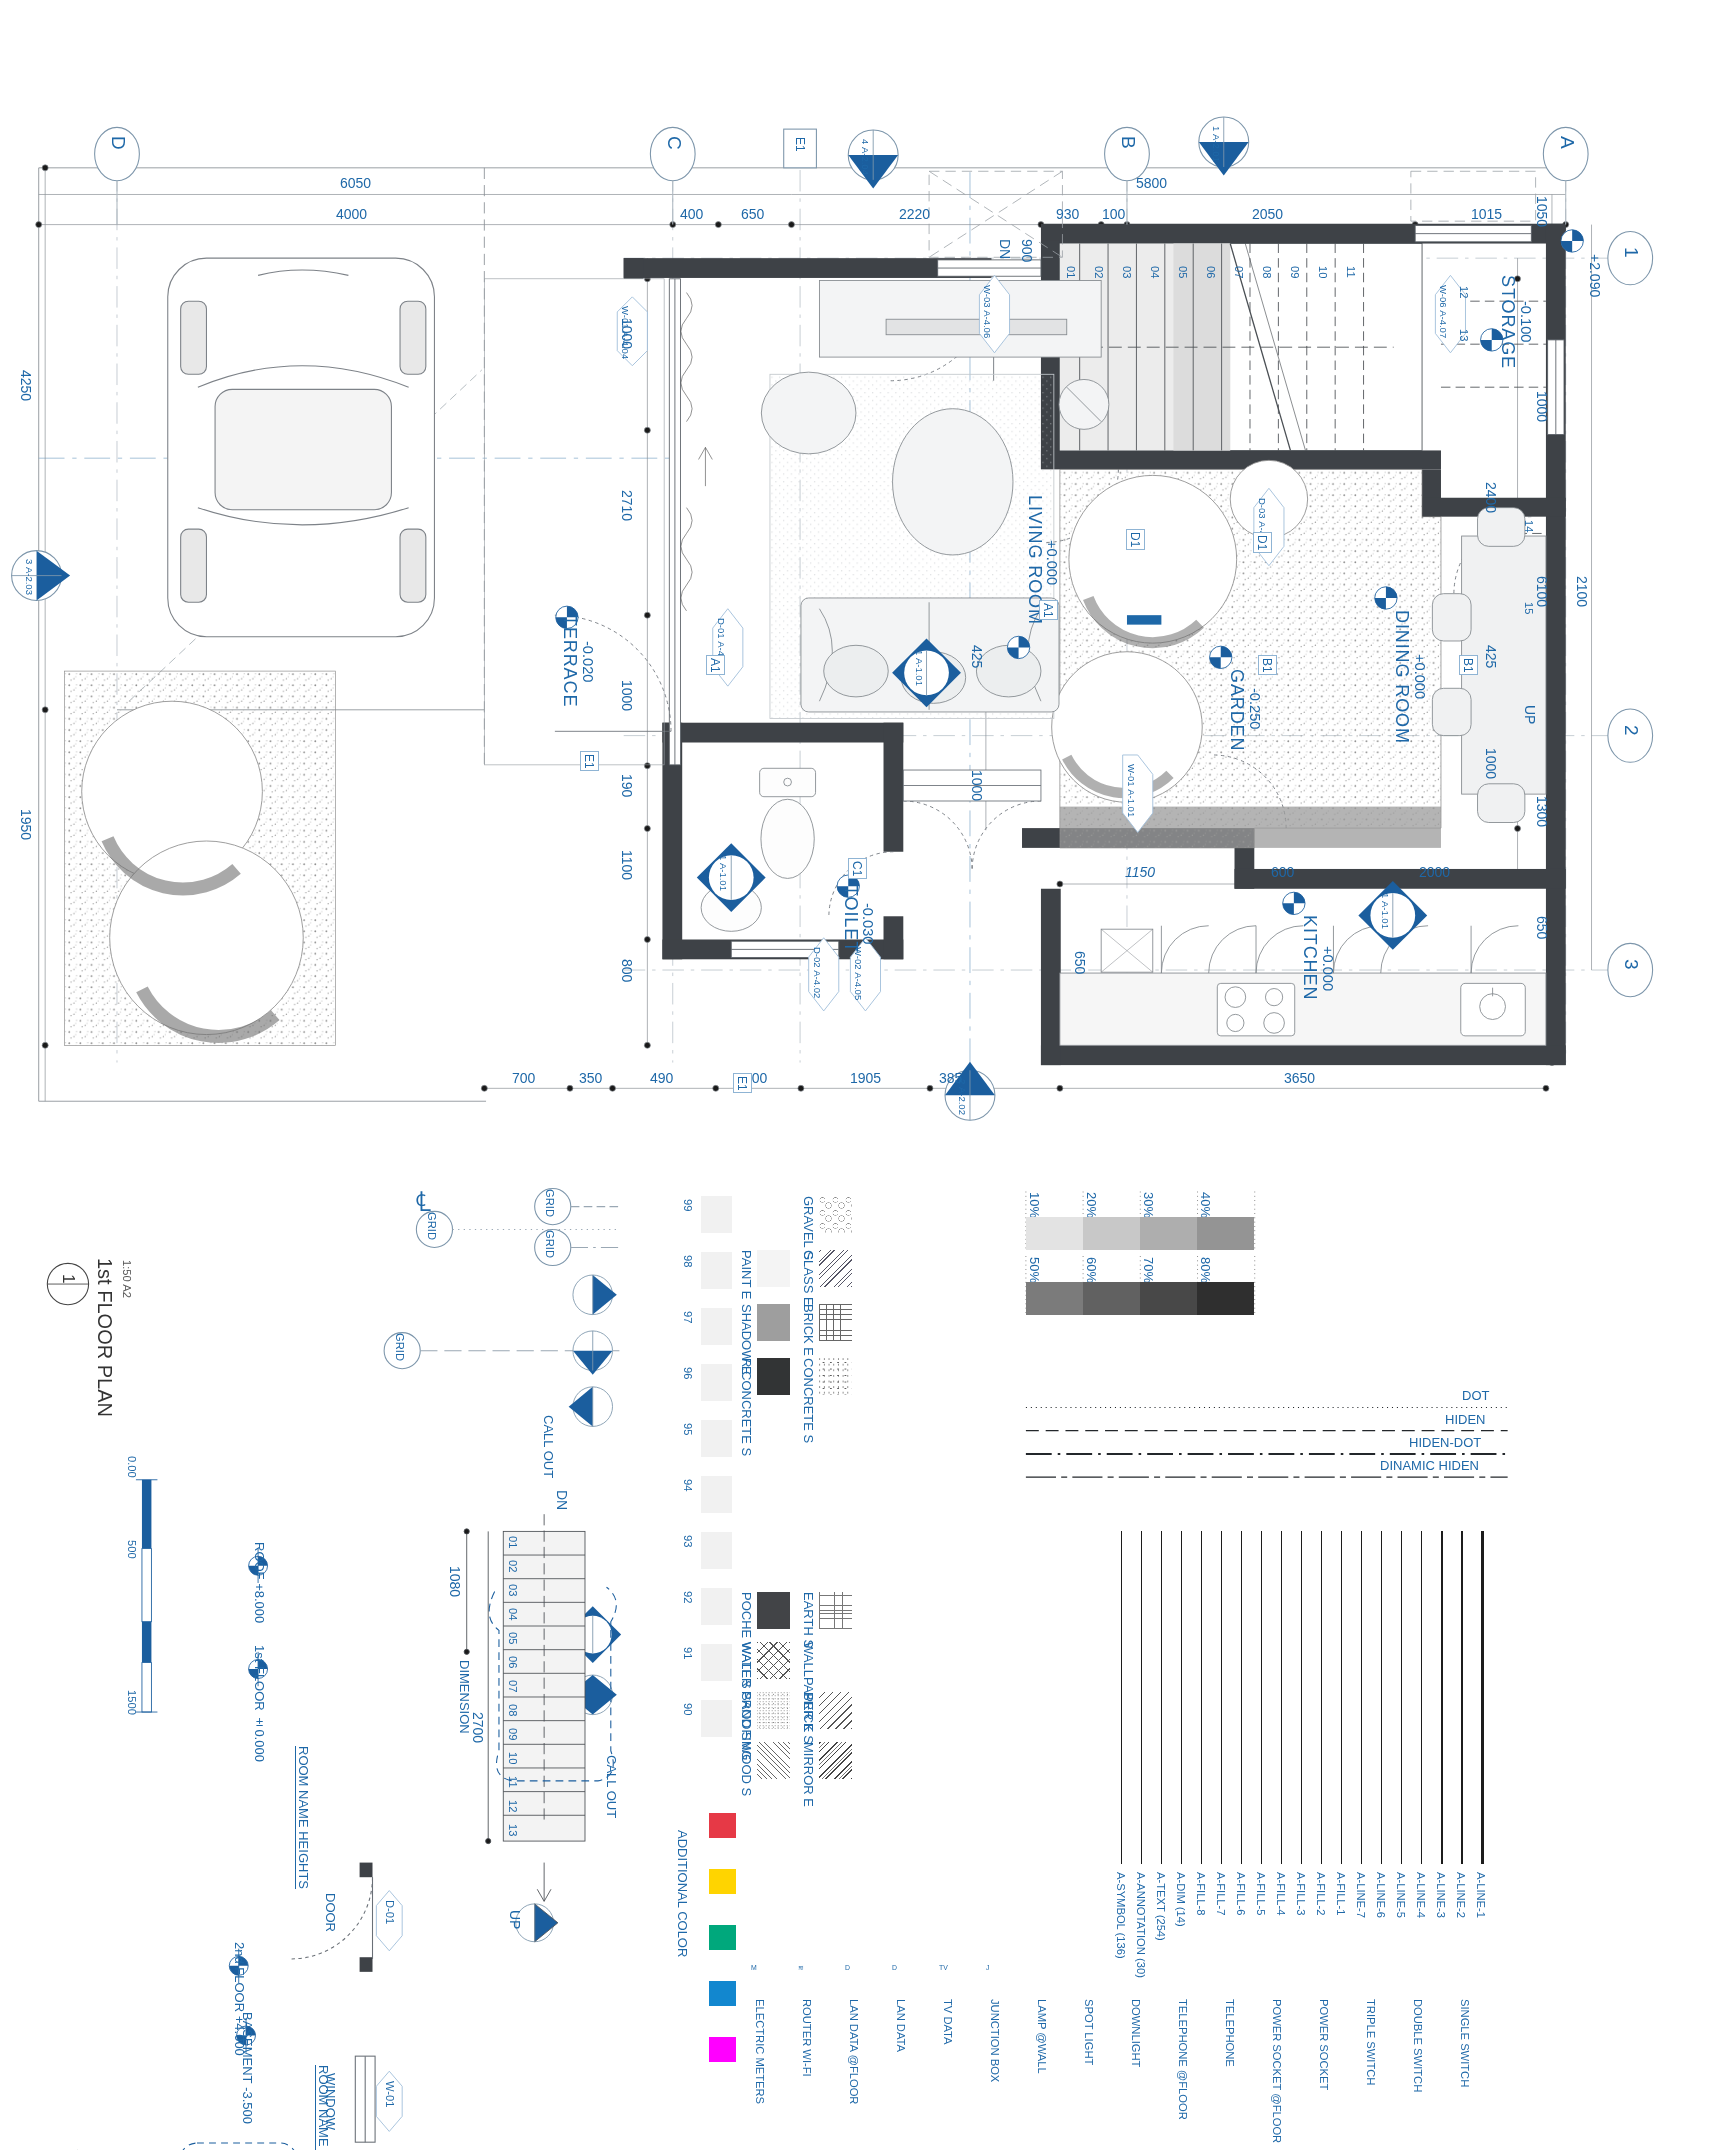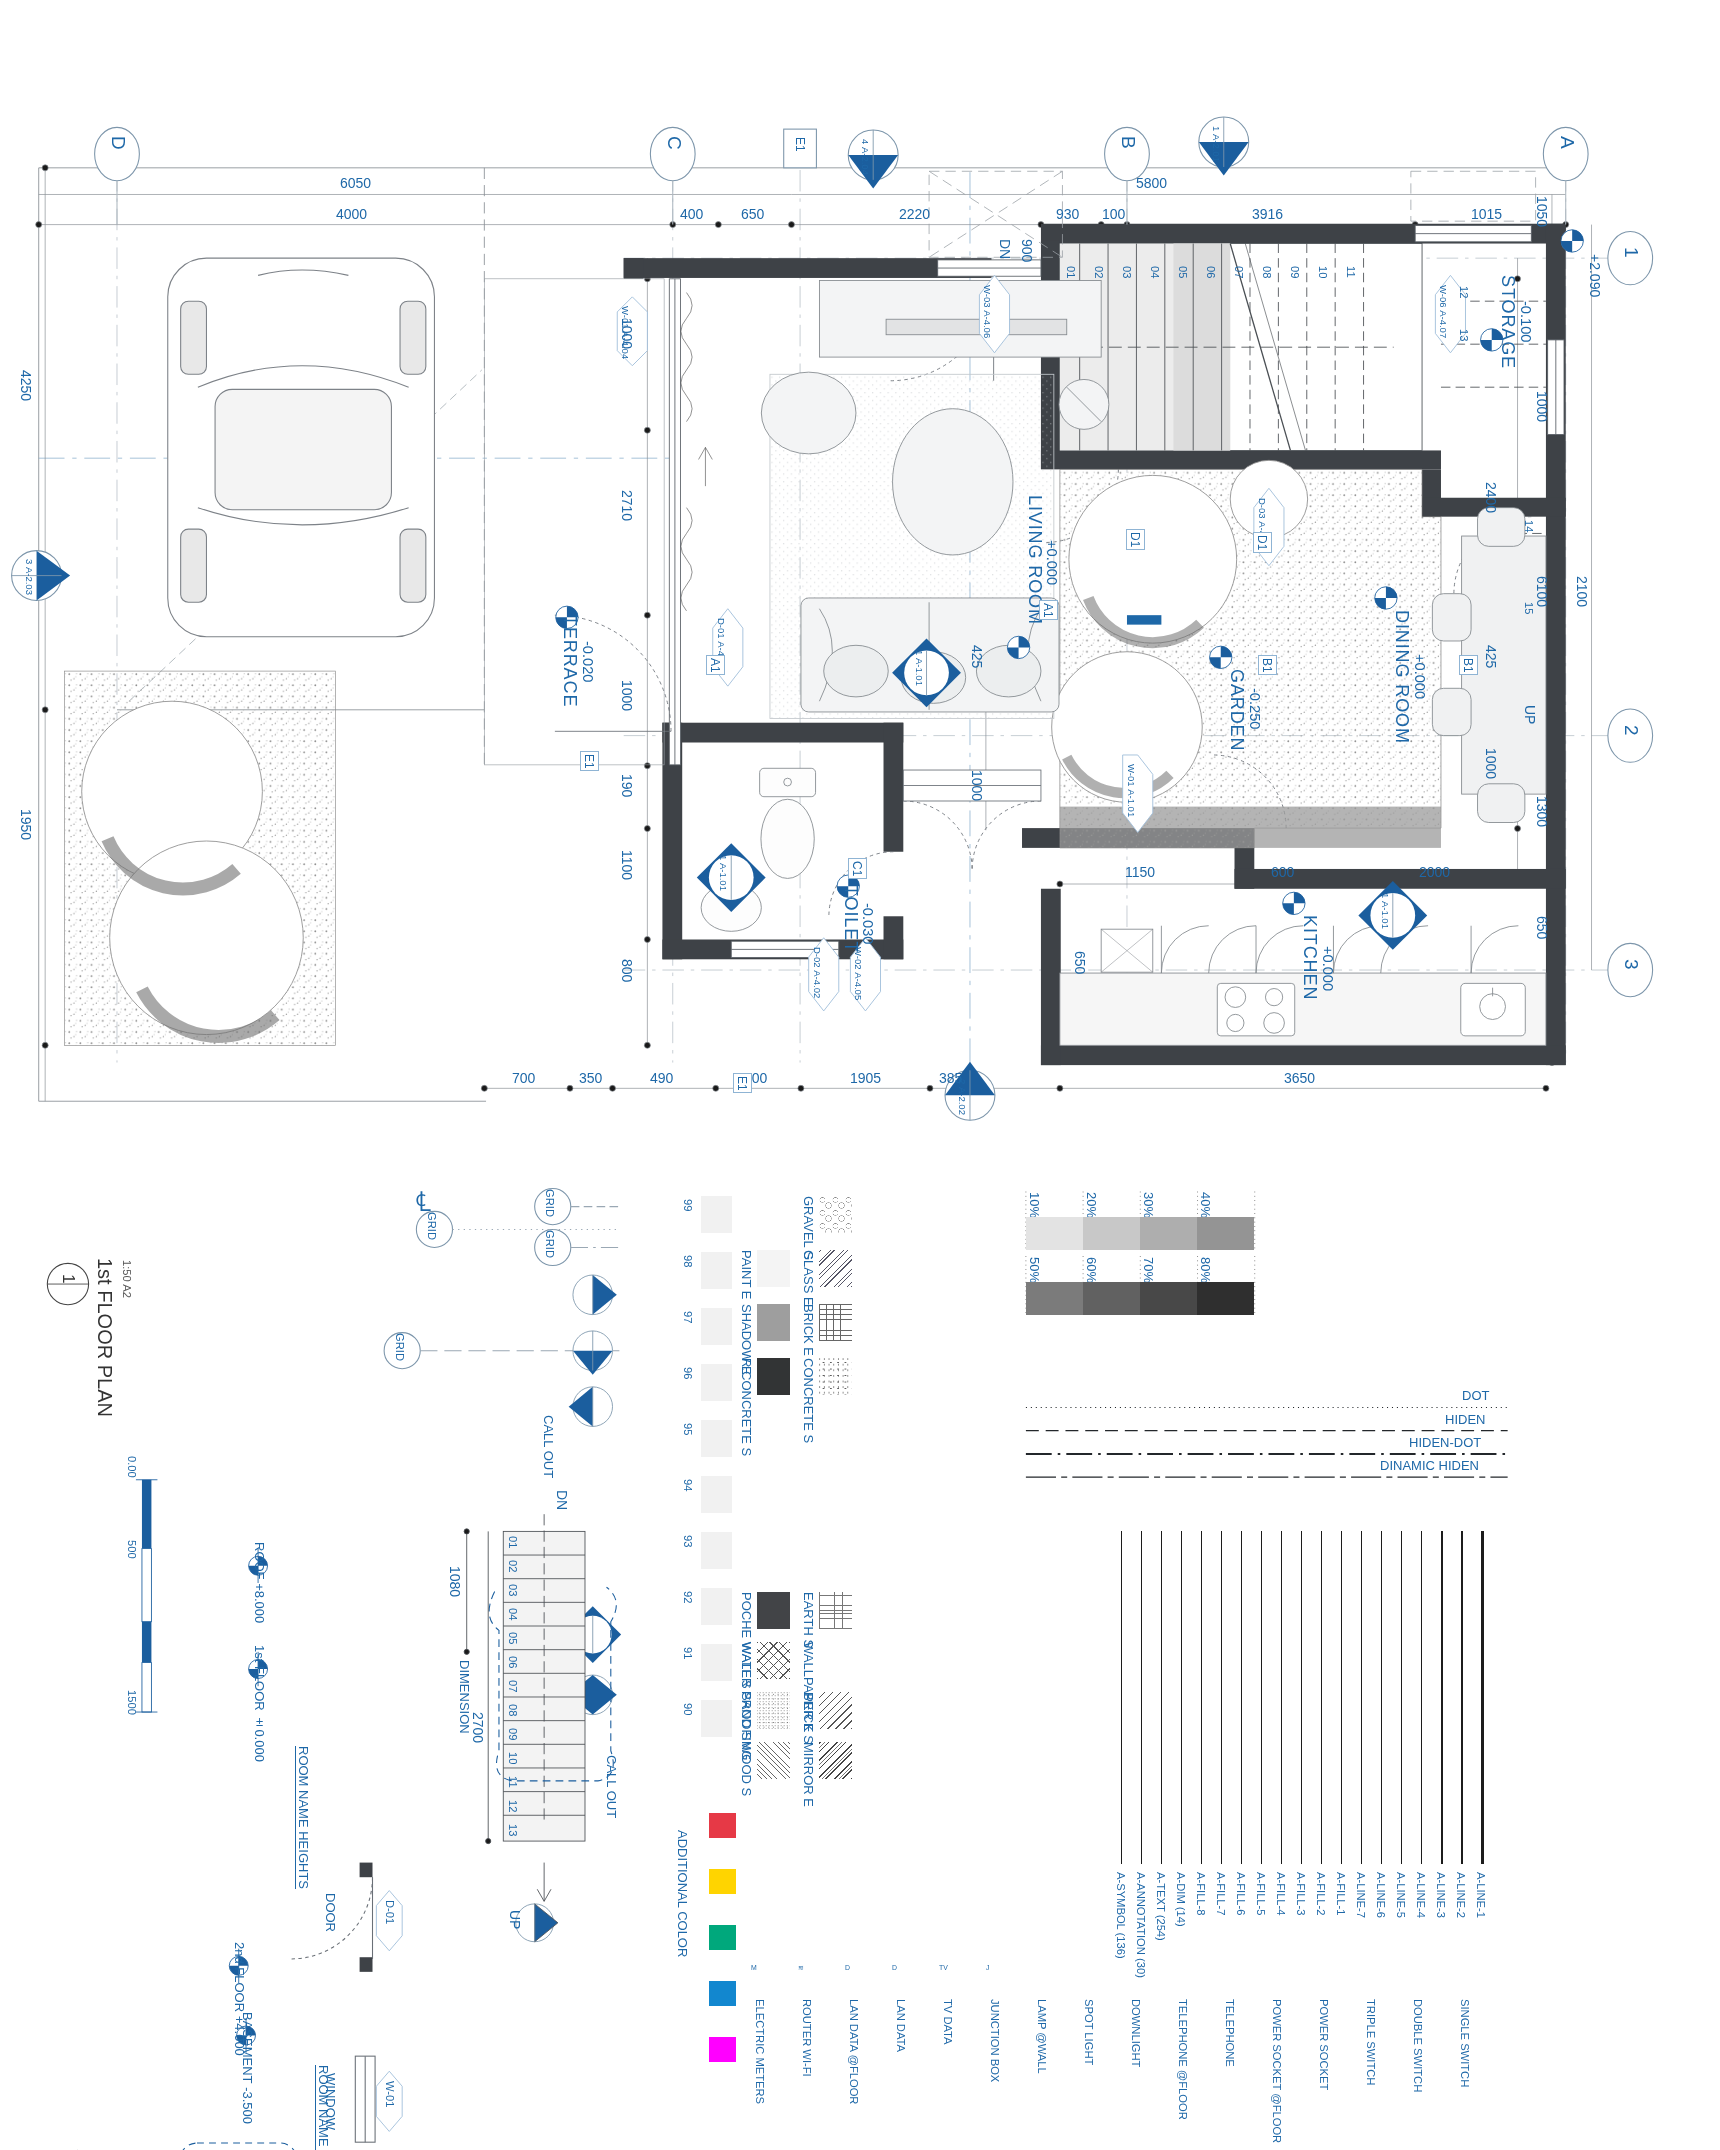--- a/index.html
+++ b/index.html
@@ -605,21 +605,21 @@
 <div class="vt gridlet" style="left:1620px;top:959px;">3</div>
 
 <div class="hz dim" style="left:340px;top:175px;">6050</div>
 <div class="hz dim" style="left:1136px;top:175px;">5800</div>
 <div class="hz dim" style="left:336px;top:206px;">4000</div>
 <div class="hz dim" style="left:680px;top:206px;">400</div>
 <div class="hz dim" style="left:741px;top:206px;">650</div>
 <div class="hz dim" style="left:899px;top:206px;">2220</div>
 <div class="hz dim" style="left:1056px;top:206px;">930</div>
 <div class="hz dim" style="left:1102px;top:206px;">100</div>
-<div class="hz dim" style="left:1252px;top:206px;">3916</div>
+<div class="hz dim" style="left:1252px;top:206px;">2050</div>
 <div class="hz dim" style="left:1471px;top:206px;">1015</div>
 
 <div class="vt dim" style="left:1483px;top:482px;">2400</div>
 <div class="vt dim" style="left:1483px;top:645px;">425</div>
 <div class="vt dim" style="left:1483px;top:748px;">1000</div>
 <div class="vt dim" style="left:1534px;top:196px;">1050</div>
 <div class="vt dim" style="left:1534px;top:391px;">1000</div>
 <div class="vt dim" style="left:1534px;top:576px;">6100</div>
 <div class="vt dim" style="left:1534px;top:796px;">1300</div>
 <div class="vt dim" style="left:1534px;top:916px;">650</div>
@@ -631,21 +631,21 @@
 <div class="vt dim" style="left:619px;top:490px;">2710</div>
 <div class="vt dim" style="left:619px;top:680px;">1000</div>
 <div class="vt dim" style="left:619px;top:774px;">190</div>
 <div class="vt dim" style="left:619px;top:850px;">1100</div>
 <div class="vt dim" style="left:619px;top:959px;">800</div>
 
 <div class="vt dim" style="left:969px;top:645px;">425</div>
 <div class="vt dim" style="left:969px;top:770px;">1000</div>
 <div class="vt dim" style="left:1072px;top:951px;">650</div>
 
-<div class="hz dim" style="left:1125px;top:864px;">1150</div>
+<div class="hz dim" style="left:1125px;top:864px;font-style:italic;">1150</div>
 <div class="hz dim" style="left:1271px;top:864px;">600</div>
 <div class="hz dim" style="left:1419px;top:864px;">2000</div>
 
 <div class="hz dim" style="left:512px;top:1070px;">700</div>
 <div class="hz dim" style="left:579px;top:1070px;">350</div>
 <div class="hz dim" style="left:650px;top:1070px;">490</div>
 <div class="hz dim" style="left:744px;top:1070px;">700</div>
 <div class="hz dim" style="left:850px;top:1070px;">1905</div>
 <div class="hz dim" style="left:939px;top:1070px;">385</div>
 <div class="hz dim" style="left:1284px;top:1070px;">3650</div>

